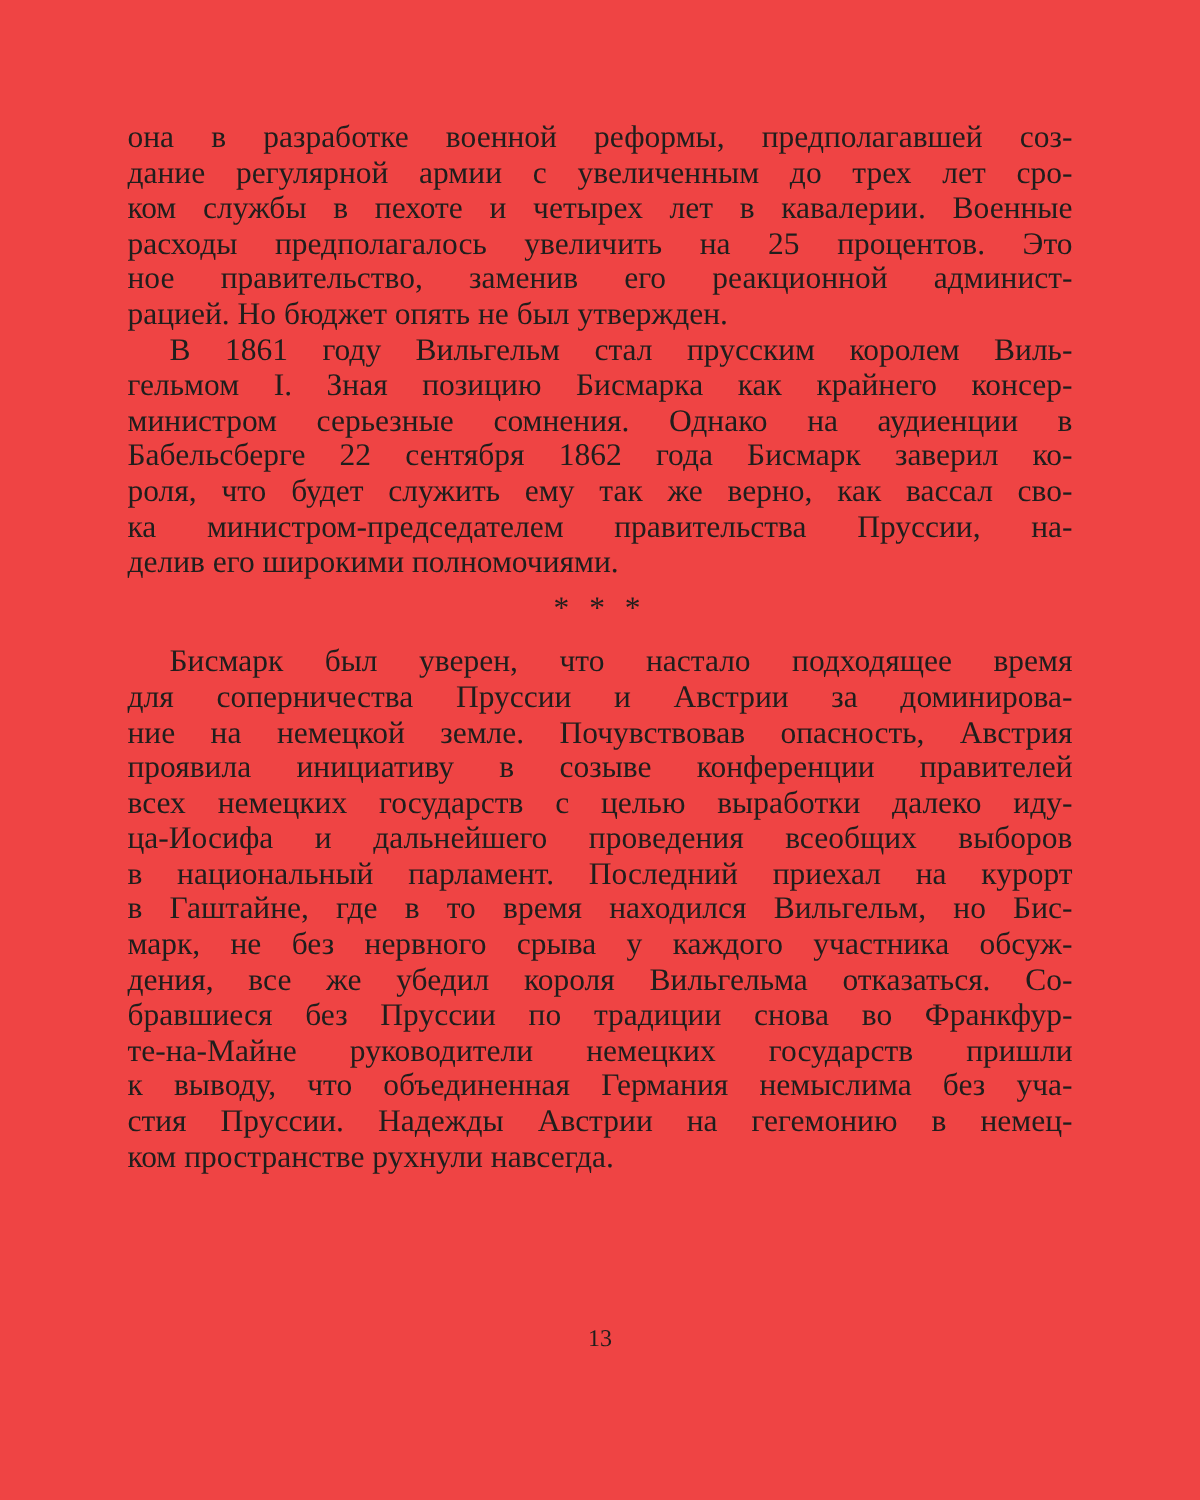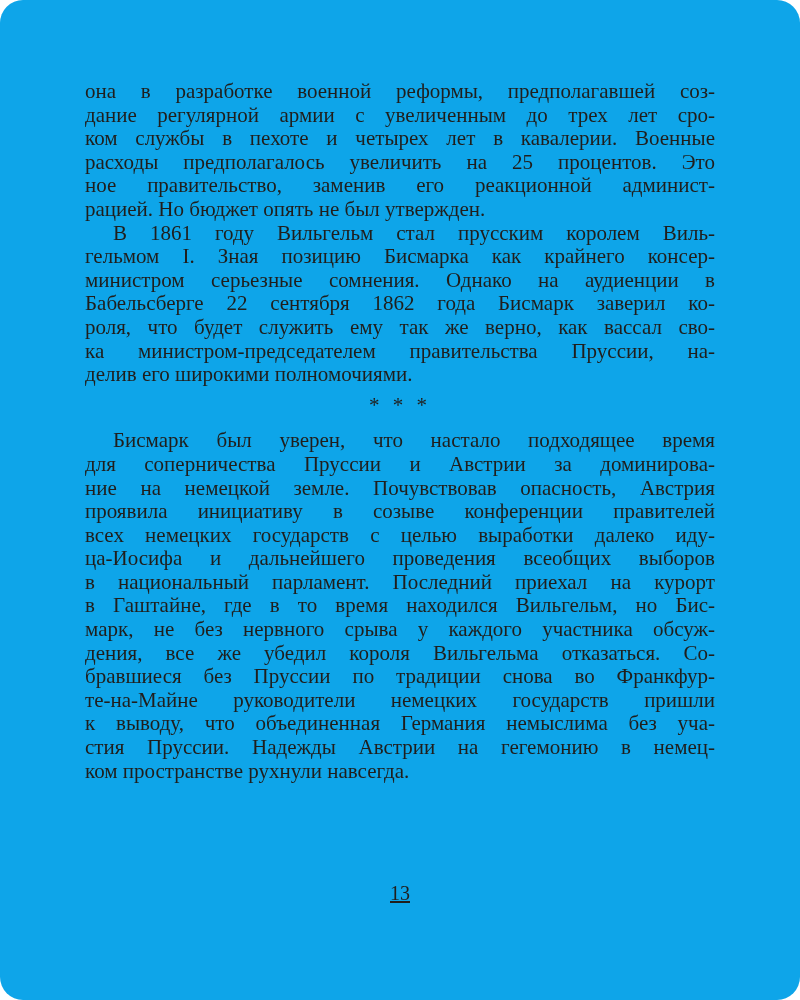--- a/index.html
+++ b/index.html
@@ -9,24 +9,23 @@
   body {
     width: 800px;
     height: 1000px;
     background: #ffffff;
     font-family: "Liberation Serif", "DejaVu Serif", serif;
   }
   .page {
     position: relative;
     width: 800px;
     height: 1000px;
-    background: #0ea5e9;
+    background: #ef4444;
     overflow: hidden;
     color: #201e1c;
-    border-radius: 23px;
   }
   .text-block {
     position: absolute;
     left: 85px;
     top: 80px;
     width: 630px;
     font-size: 21px;
     line-height: 23.6px;
   }
   .line {
@@ -46,24 +45,23 @@
     letter-spacing: 4px;
     font-size: 21px;
     line-height: 23.6px;
   }
   .page-number {
     position: absolute;
     left: 85px;
     top: 881px;
     width: 630px;
     text-align: center;
-    font-size: 20px;
+    font-size: 16px;
     line-height: 24px;
     color: #201e1c;
-    text-decoration: underline;
   }
 </style>
 </head>
 <body>
 
 <div class="page">
   <main class="text-block" id="text-block">
       <div class="line">она в разработке военной реформы, предполагавшей соз-</div>
       <div class="line">дание регулярной армии с увеличенным до трех лет сро-</div>
       <div class="line">ком службы в пехоте и четырех лет в кавалерии. Военные</div>

